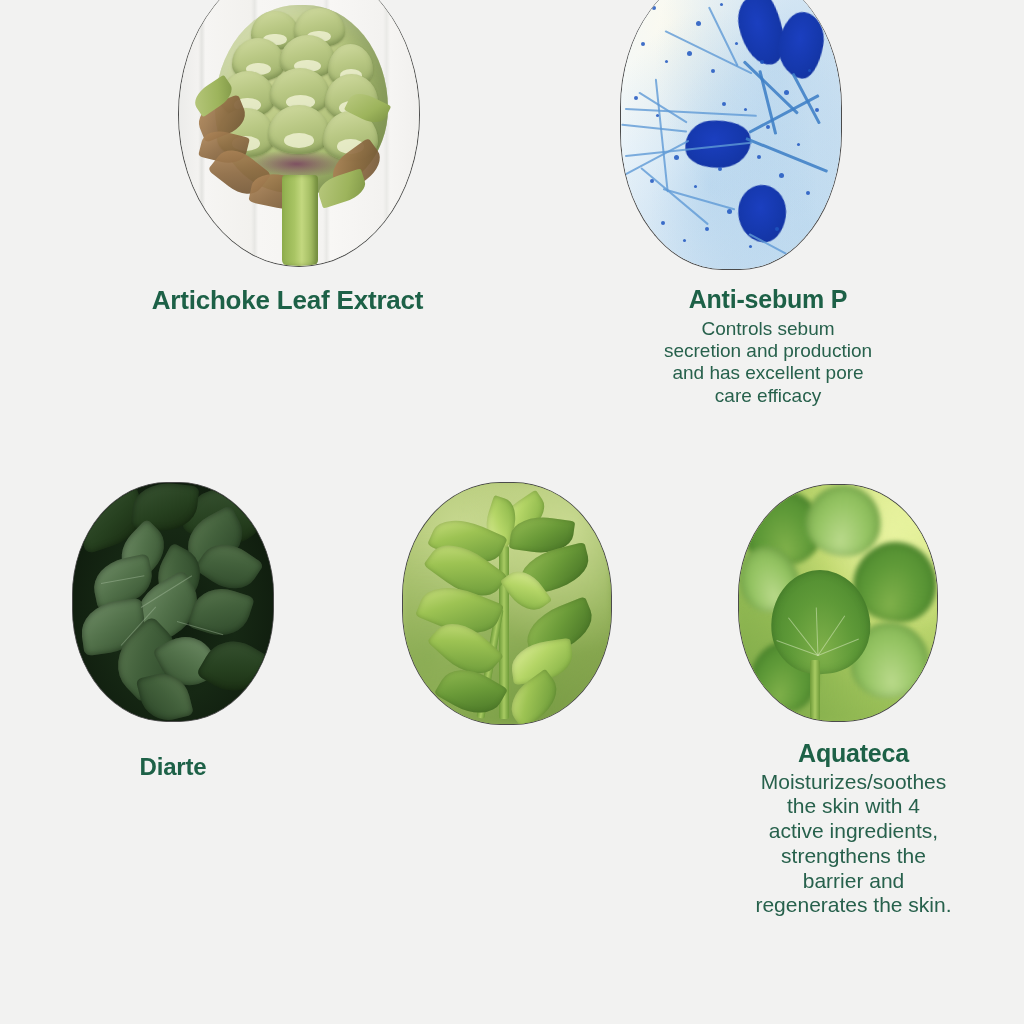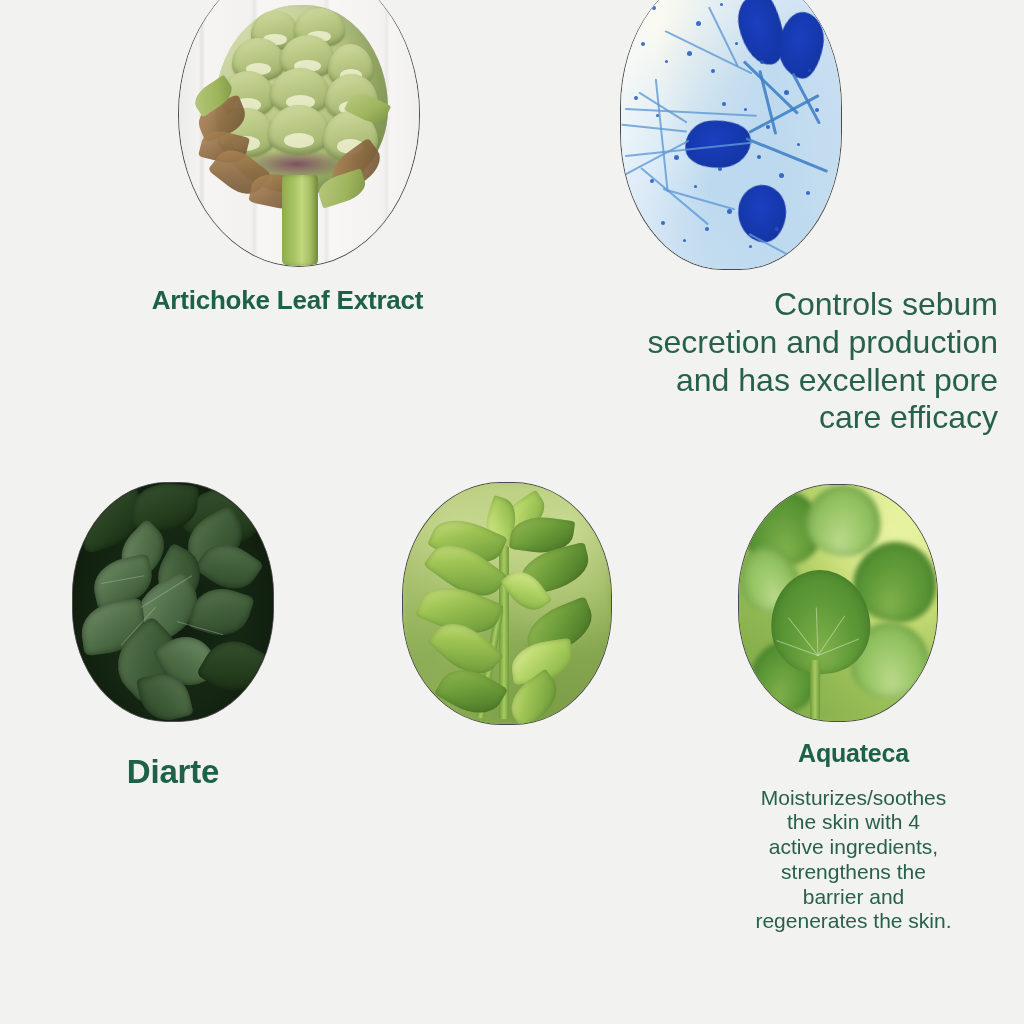--- a/index.html
+++ b/index.html
@@ -251,32 +251,32 @@
     transform-origin: 0 50%;
   }
 
   
   #text-artichoke { position: absolute; left: 35px; top: 286px; width: 505px; }
   #text-artichoke .card-title { font-size: 26px; margin-bottom: 4px; }
   #text-artichoke .card-body  { font-size: 26px; }
 
   #text-micro { position: absolute; left: 538px; top: 286px; width: 460px; }
   #text-micro .card-title { font-size: 25px; margin-bottom: 4px; }
-  #text-micro .card-body  { font-size: 32px; text-align: right; }
+  #text-micro .card-body  { font-size: 19px; }
 
   #text-diarte { position: absolute; left: 0px; top: 754px; width: 346px; }
-  #text-diarte .card-title { font-size: 33px; margin-bottom: 16px; }
+  #text-diarte .card-title { font-size: 24px; margin-bottom: 16px; }
   #text-diarte .card-body  { font-size: 26px; }
 
   #text-calm { position: absolute; left: 333px; top: 750px; width: 352px; }
   #text-calm .card-title { font-size: 25px; margin-bottom: 16px; }
   #text-calm .card-body  { font-size: 27px; }
 
   #text-aqua { position: absolute; left: 683px; top: 740px; width: 341px; }
-  #text-aqua .card-title { font-size: 25px; margin-bottom: 18px; }
+  #text-aqua .card-title { font-size: 25px; margin-bottom: 2px; }
   #text-aqua .card-body  { font-size: 21px; }
 </style>
 </head>
 <body>
 
 <div class="board">
 
   <div class="photo" id="photo-artichoke">
     <div class="layer wood-bg"></div>
     <div class="art-head"></div>
@@ -430,20 +430,21 @@
     <div class="cvein" style="left:40%;top:72%;width:22%;transform:rotate(-160deg);"></div>
     <div class="cvein" style="left:40%;top:72%;width:22%;transform:rotate(-22deg);"></div>
     <div class="teastem" style="left:36%;top:74%;width:5%;height:26%;"></div>
   </div>
 
   <div id="text-artichoke">
     <div class="card-title">Artichoke Leaf Extract</div>
   </div>
 
   <div id="text-micro">
+    <div class="card-title">Anti-sebum P</div>
     <div class="card-body">Controls sebum
 secretion and production
 and has excellent pore
 care efficacy</div>
   </div>
 
   <div id="text-diarte">
     <div class="card-title">Diarte</div>
   </div>
 

